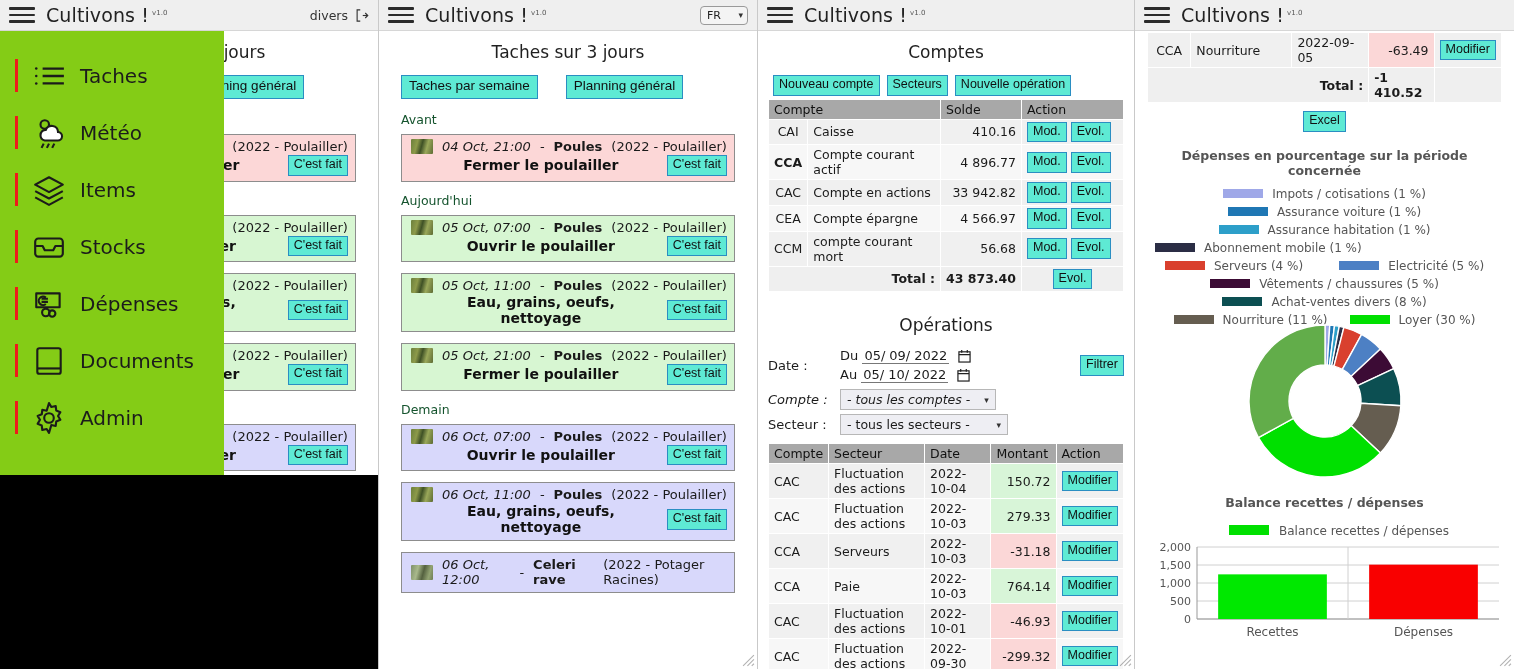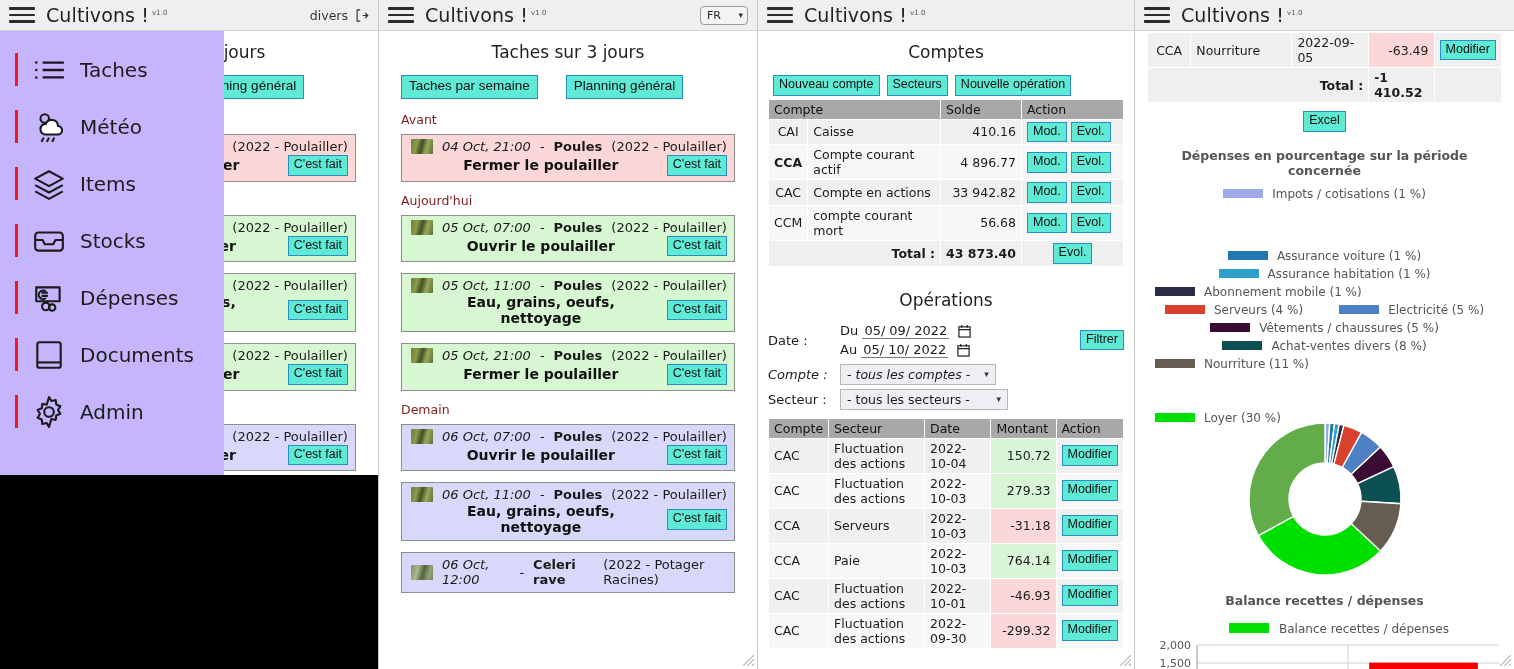--- a/index.html
+++ b/index.html
@@ -33,21 +33,21 @@
   .body{ position:absolute; top:31px; left:0; right:0; bottom:0; overflow:hidden; }
   .inner{ padding:0 10px; }
 
   h2.ttl{ text-align:center; font-size:17px; font-weight:400; color:#1f1f1f;
           margin:11px 0 13px; }
   .btnrow{ display:flex; gap:28px; padding:0 22px 4px; }
   .btn{ background:#5eead4; border:1px solid #2a8ec2; color:#111; font-size:13.5px;
         padding:2px 7px 3px; cursor:pointer; line-height:1.25; white-space:nowrap; }
   .btn.sm{ font-size:12.5px; padding:1px 5px 2px; }
 
-  .daylbl{ font-size:12.5px; color:#7f1d1d; margin:9px 0 7px 22px; }
+  .daylbl{ font-size:12.5px; color:#14532d; margin:9px 0 7px 22px; }
 
   .task{ margin:0 22px 11px; border:1px solid #8d8d8d; padding:4px 7px 5px;
          position:relative; }
   .task.past{ background:#fcd7d7; }
   .task.today{ background:#d7f6d2; }
   .task.tmrw{ background:#d8d8fb; }
   .trow1{ display:flex; align-items:center; gap:9px; font-size:13px; color:#1a1a1a;
           padding-left:2px; }
   .thumb{ width:22px; height:15px; flex:0 0 22px; border-radius:1px;
           background:linear-gradient(105deg,#6b7f3c 0%,#8d9a4a 28%,#3f5126 48%,#9aa85a 70%,#5d6b33 100%); }
@@ -94,21 +94,21 @@
   .legend{ display:flex; flex-wrap:wrap; justify-content:center; gap:4px 14px;
            padding:0 8px; }
   .lg{ display:flex; align-items:center; gap:9px; font-size:12px; color:#555;
        white-space:nowrap; }
   .sw{ width:40px; height:9px; flex:0 0 40px; }
   .donutwrap{ display:flex; justify-content:center; margin-top:-6px; }
   .barwrap{ padding:0 4px; }
 
   
   .sidebar{ position:absolute; top:31px; left:0; width:224px; height:562px;
-            background:#c4b5fd; z-index:20; padding-top:10px; }
+            background:#84cc16; z-index:20; padding-top:16px; }
   .si{ display:flex; align-items:center; gap:14px; height:57px; padding-left:15px;
        cursor:pointer; }
   .sbar{ width:3px; height:33px; background:#ee1b1b; flex:0 0 3px; }
   .silabel{ font-size:20px; color:#1c1c1c; }
   .siico{ width:34px; height:34px; flex:0 0 34px; display:flex; align-items:center;
           justify-content:center; }
   .blackbox{ position:absolute; left:0; top:475px; width:378px; height:194px;
              background:#000; z-index:30; }
   .resize{ position:absolute; right:2px; bottom:2px; width:13px; height:13px;
            opacity:.45; }
@@ -396,20 +396,26 @@
               <tr>
                 <td class="code b">CCA</td>
                 <td>Compte courant actif</td>
                 <td class="num">4 896.77</td>
                 <td class="act"><button class="btn sm">Mod.</button> <button class="btn sm">Evol.</button></td>
               </tr>
               <tr>
                 <td class="code">CAC</td>
                 <td>Compte en actions</td>
                 <td class="num">33 942.82</td>
+                <td class="act"><button class="btn sm">Mod.</button> <button class="btn sm">Evol.</button></td>
+              </tr>
+              <tr>
+                <td class="code">CEA</td>
+                <td>Compte épargne</td>
+                <td class="num">4 566.97</td>
                 <td class="act"><button class="btn sm">Mod.</button> <button class="btn sm">Evol.</button></td>
               </tr>
               <tr>
                 <td class="code">CCM</td>
                 <td>compte courant mort</td>
                 <td class="num">56.68</td>
                 <td class="act"><button class="btn sm">Mod.</button> <button class="btn sm">Evol.</button></td>
               </tr>
               <tr class="total">
                 <td colspan="2" class="ta-r">Total :</td>
@@ -556,21 +562,21 @@
         </div>
 
         <div class="chart-title">Dépenses en pourcentage sur la période concernée</div>
         <div class="legend" id="pie-legend">
             <div style="display: flex; justify-content: center; gap: 22px; width: 100%;">
               <div class="lg">
                 <span class="sw" style="background:#9fa8e8"></span>
                 <span>Impots / cotisations (1 %)</span>
               </div>
             </div>
-            <div style="display: flex; justify-content: center; gap: 22px; width: 100%; margin-top: 44px;">
+            <div style="display: flex; justify-content: center; gap: 22px; width: 100%;">
               <div class="lg">
                 <span class="sw" style="background:#1f77b4"></span>
                 <span>Assurance voiture (1 %)</span>
               </div>
             </div>
             <div style="display: flex; justify-content: center; gap: 22px; width: 100%;">
               <div class="lg">
                 <span class="sw" style="background:#2d9fc9"></span>
                 <span>Assurance habitation (1 %)</span>
               </div>
@@ -596,21 +602,21 @@
                 <span class="sw" style="background:#3c0b35"></span>
                 <span>Vêtements / chaussures (5 %)</span>
               </div>
             </div>
             <div style="display: flex; justify-content: center; gap: 22px; width: 100%;">
               <div class="lg">
                 <span class="sw" style="background:#0c4f52"></span>
                 <span>Achat-ventes divers (8 %)</span>
               </div>
             </div>
-            <div style="display: flex; justify-content: center; gap: 40px; width: 100%; flex-direction: column;">
+            <div style="display: flex; justify-content: center; gap: 22px; width: 100%;">
               <div class="lg">
                 <span class="sw" style="background:#655d50"></span>
                 <span>Nourriture (11 %)</span>
               </div>
               <div class="lg">
                 <span class="sw" style="background:#00e000"></span>
                 <span>Loyer (30 %)</span>
               </div>
             </div>
           </div>

